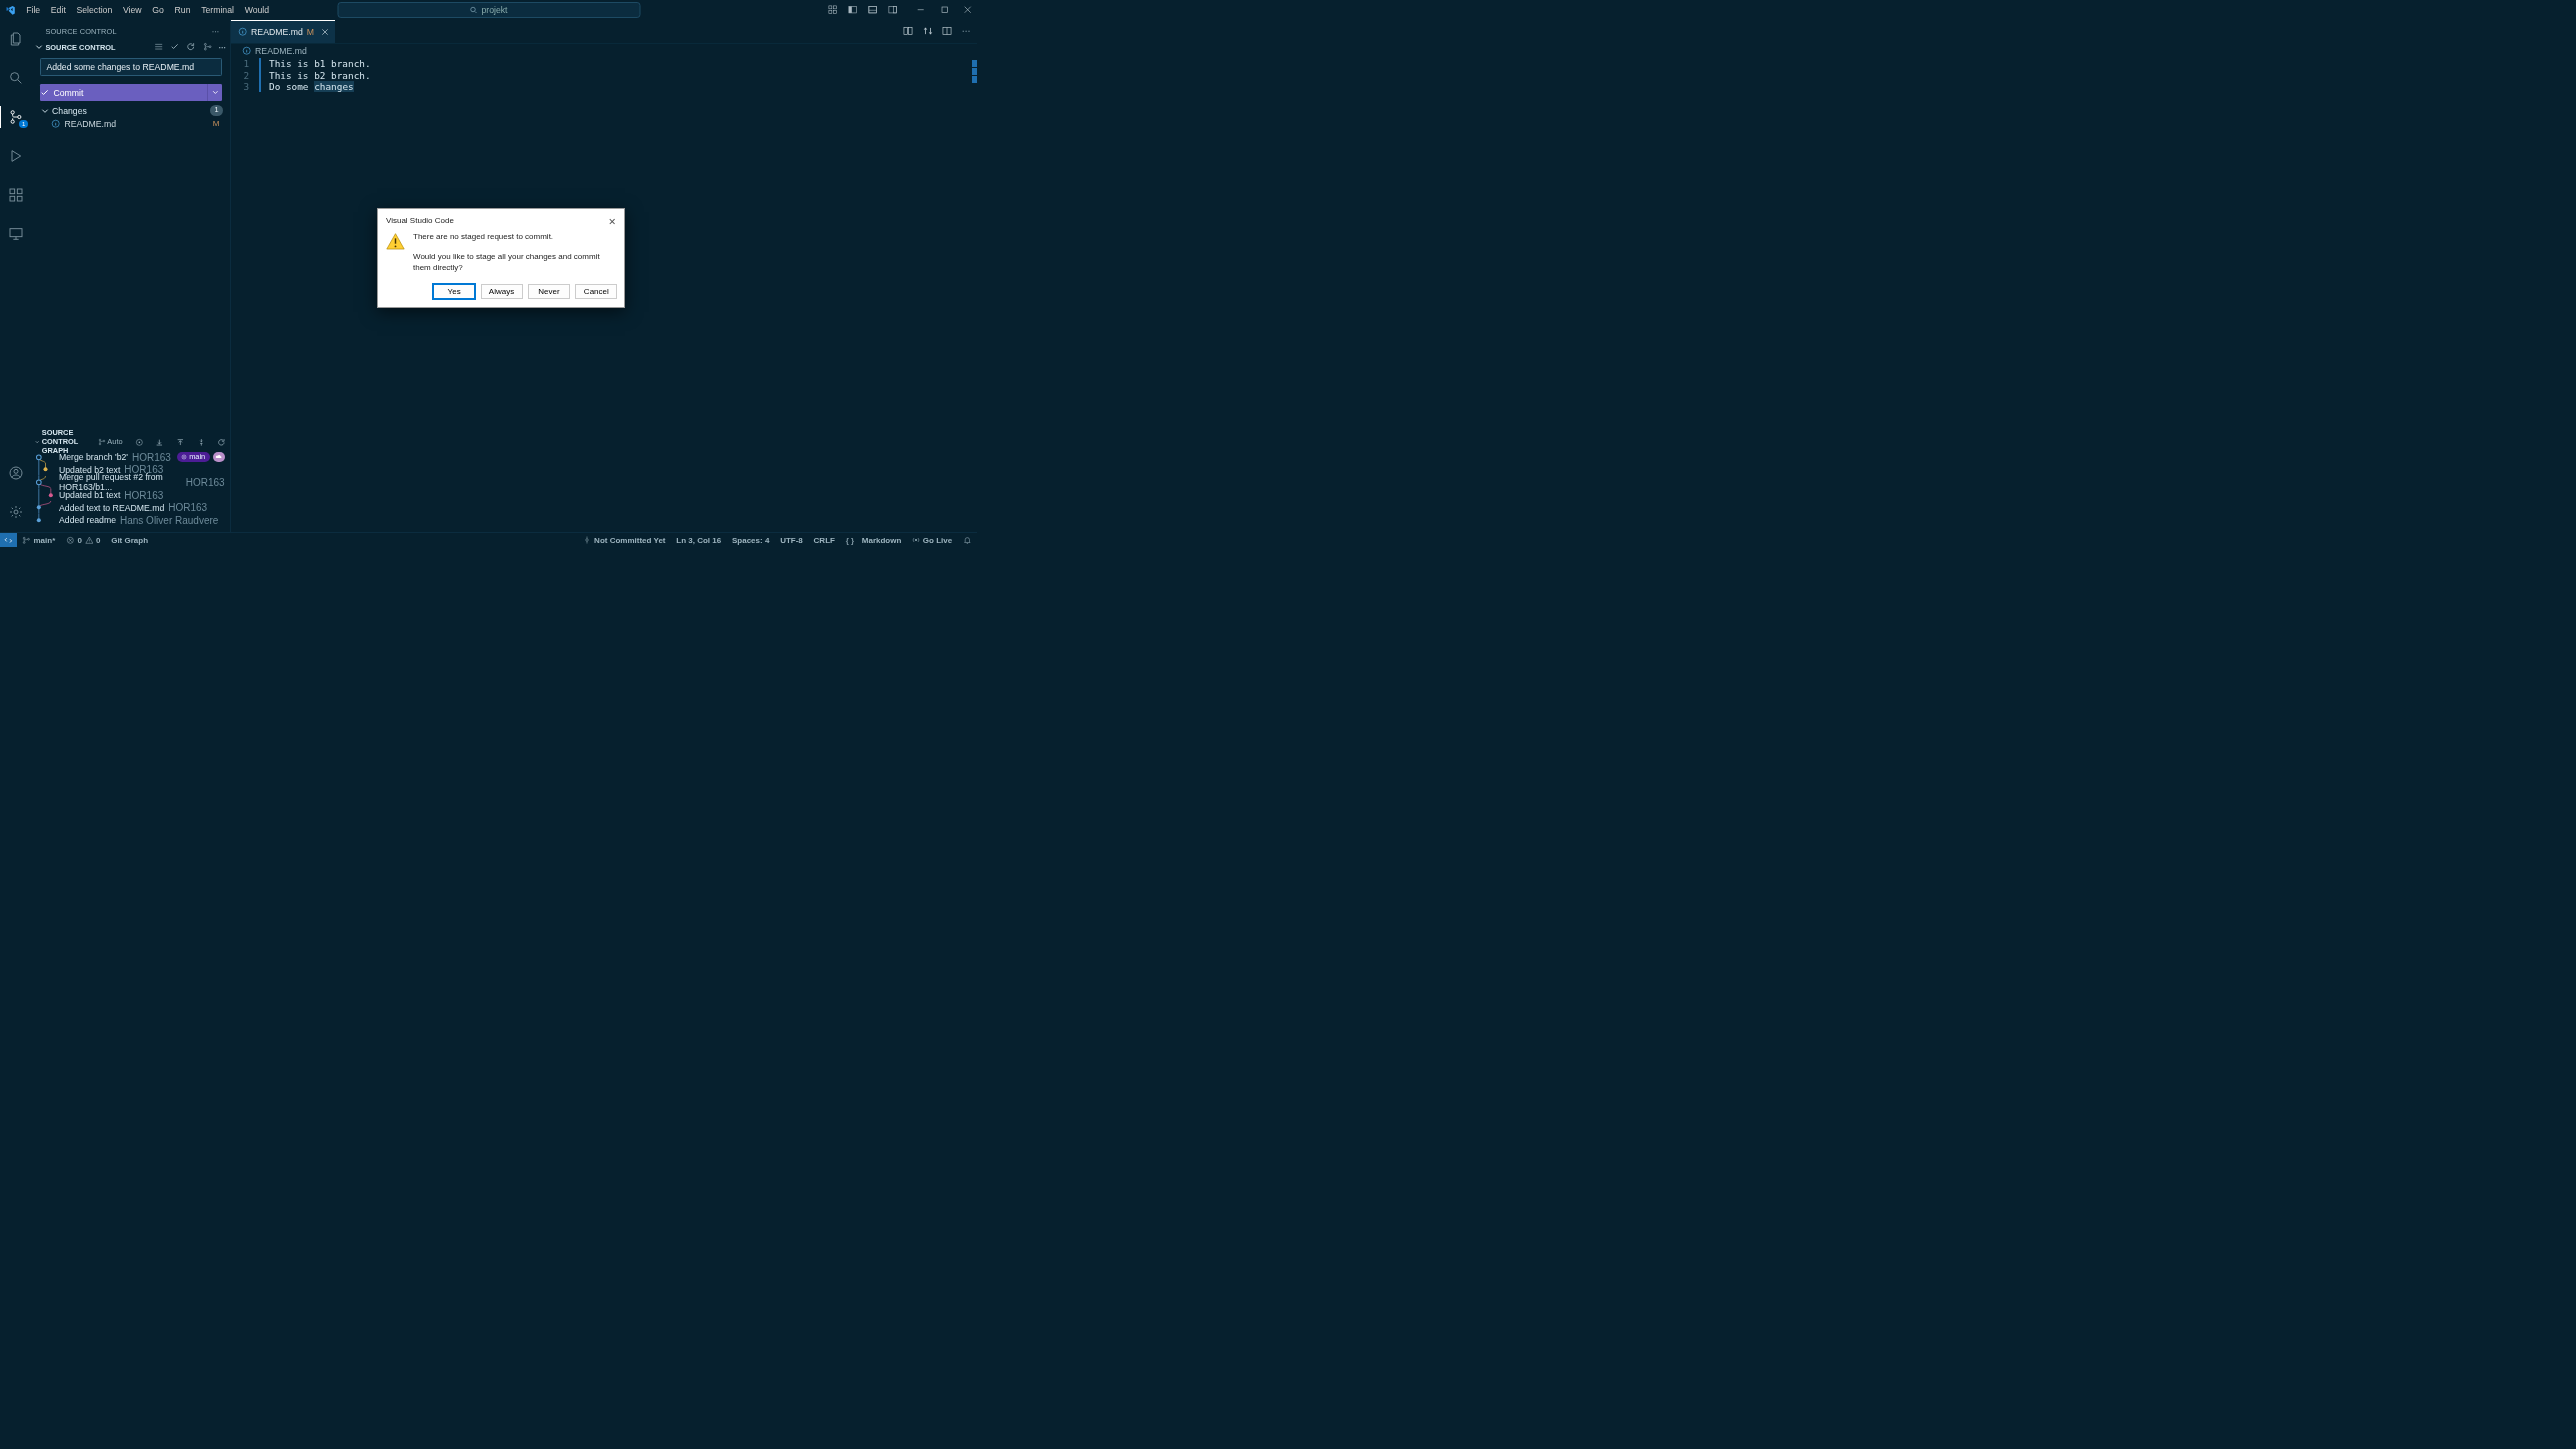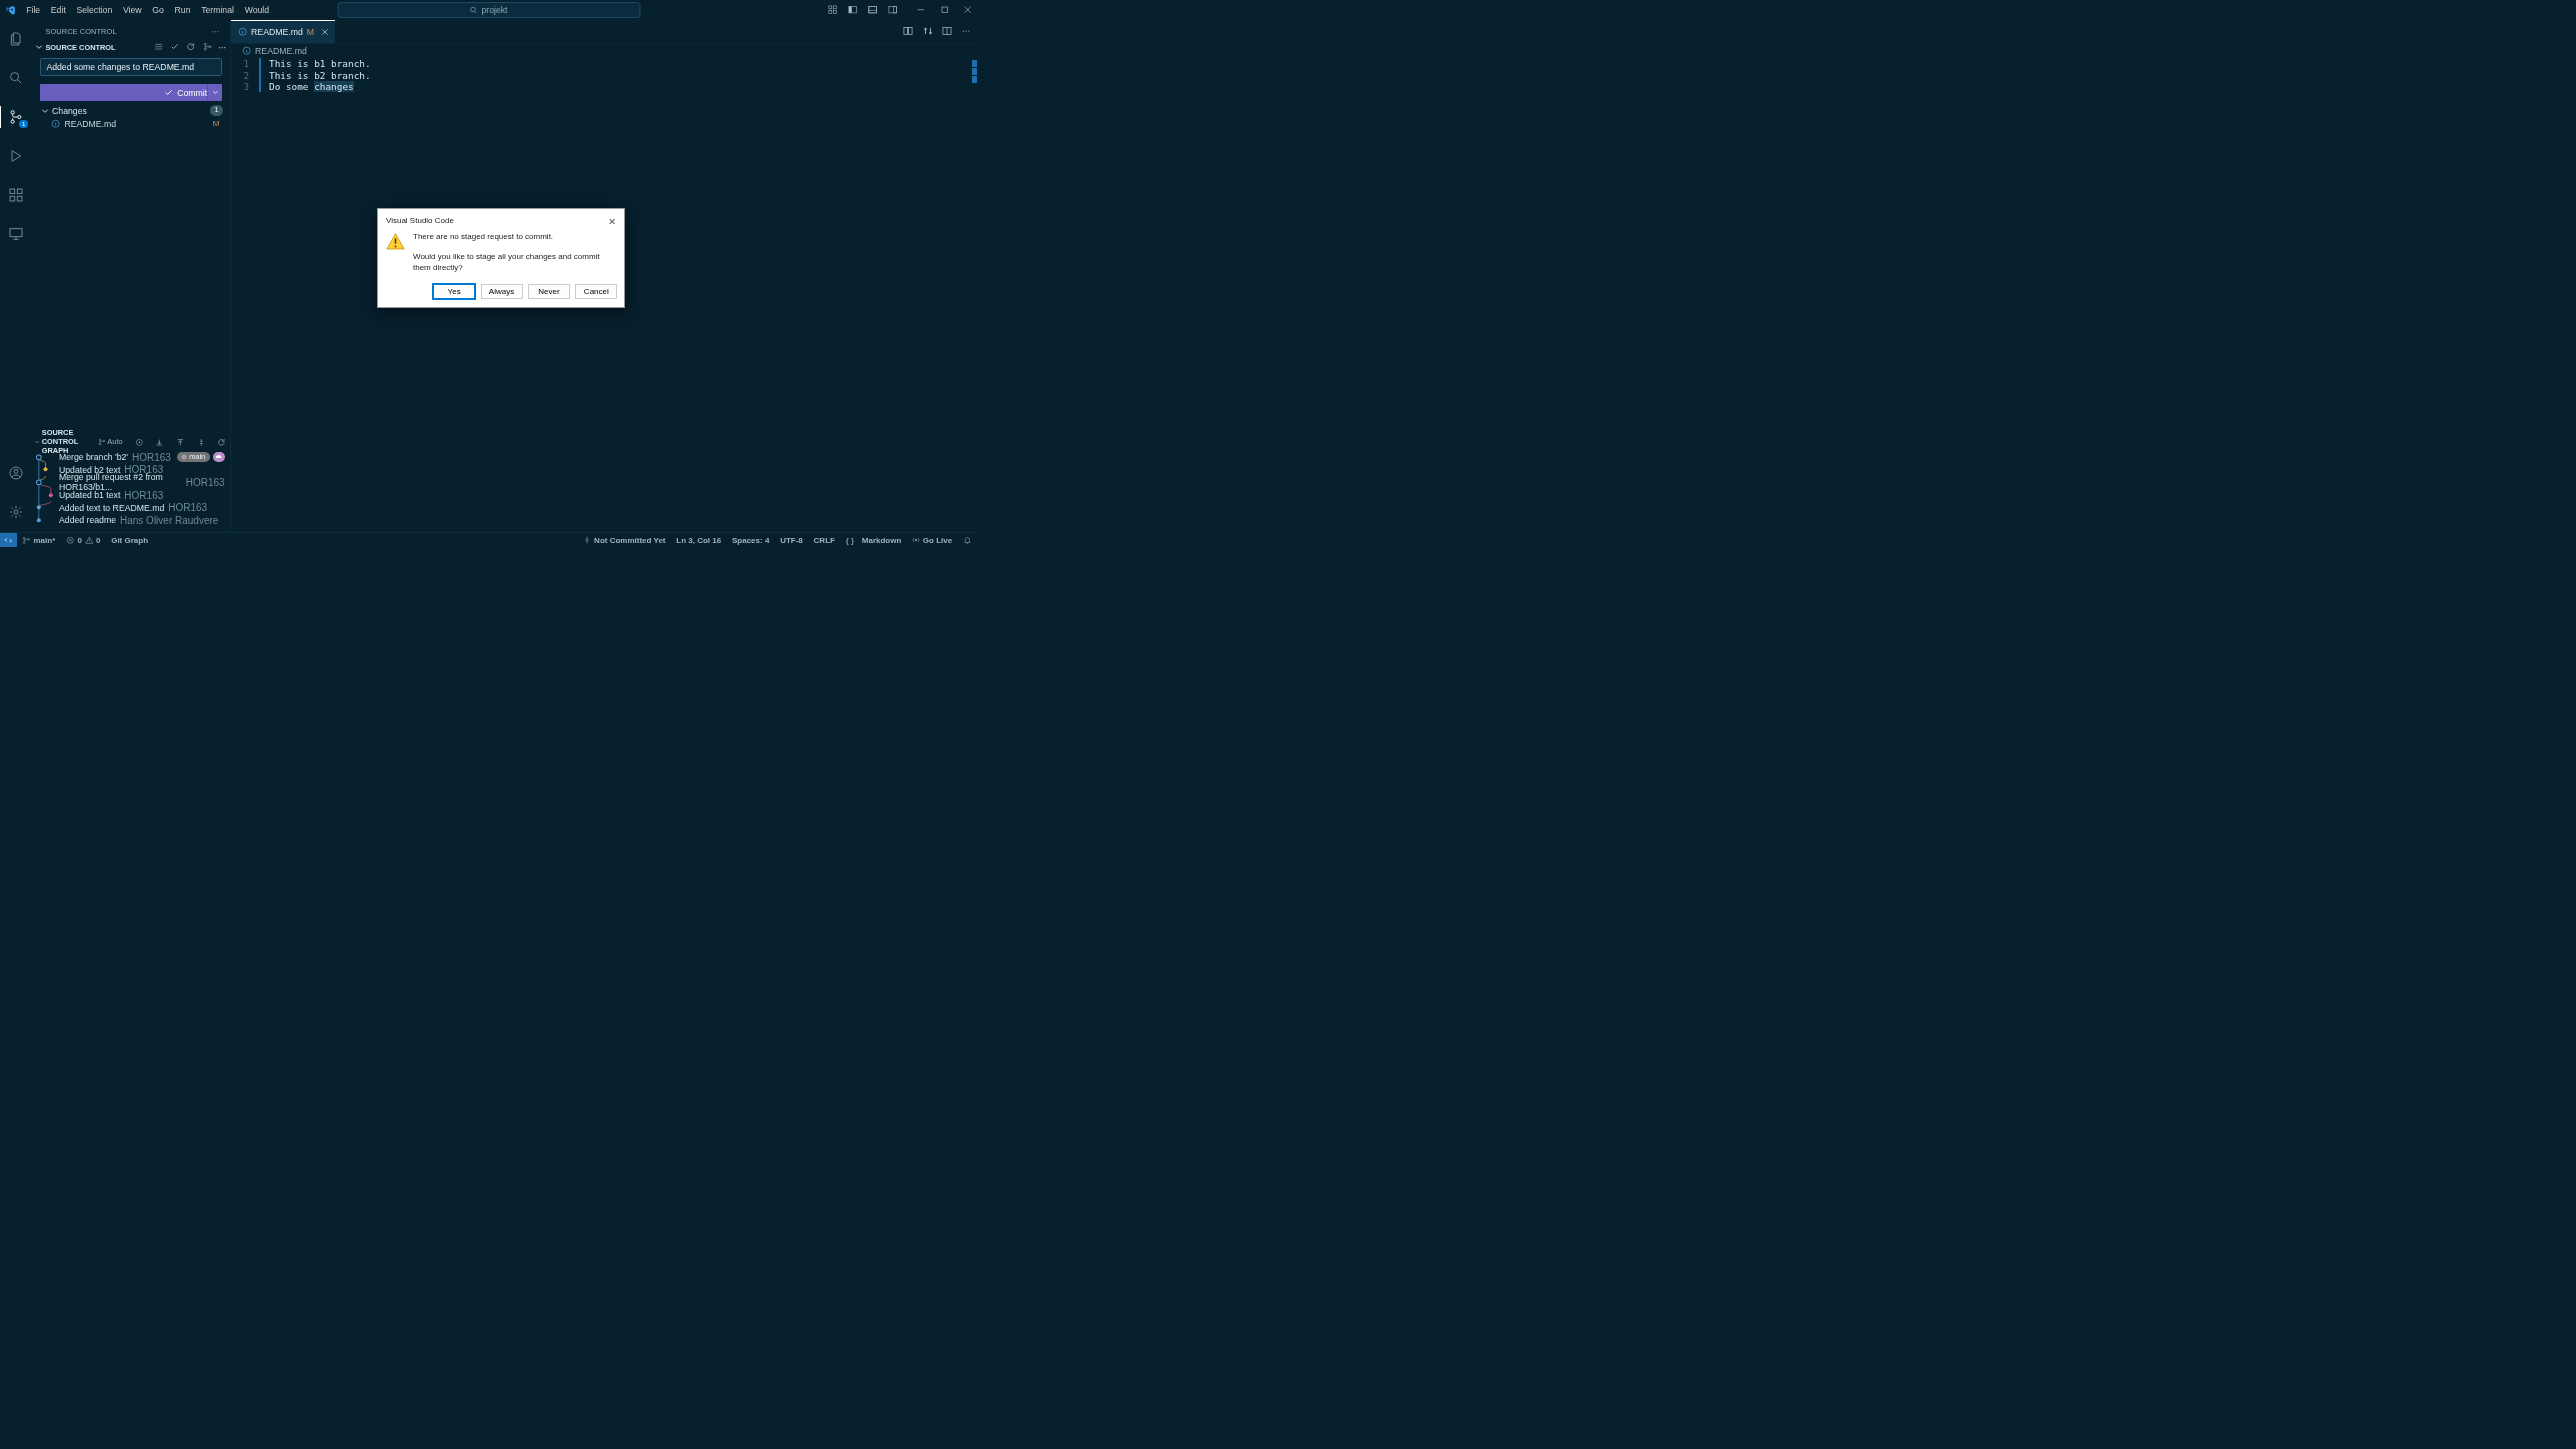--- a/index.html
+++ b/index.html
@@ -30,40 +30,40 @@
   
   .sidebar { width: 199px; background: #06202e; display:flex; flex-direction:column; border-right:0.7px solid #0b2c3f; }
   .side-title { padding: 6.7px 10.7px 4px 13.4px; font-size:7.4px; color:#9db4bf; letter-spacing:0.1px; display:flex; align-items:center; }
   .side-title .dots { margin-left:auto; }
   .section-header { height:14.8px; display:flex; align-items:center; padding: 0 4px 0 2.7px; font-size:7.4px; font-weight:700; color:#d4e5ee; gap:2.7px; }
   .section-header .hdr-icons { margin-left:auto; display:flex; gap:6.7px; align-items:center; color:#9db4bf; }
 
   .commit-box { margin: 4px 8px 4px 8px; }
   .commit-input { width:100%; background:#0b2c3f; border:0.7px solid #2a5a75; color:#e5eef3; padding:2.7px 5.4px; font-size:8.7px; font-family:inherit; outline:none; border-radius:1.3px; }
   .commit-btn-row { display:flex; margin:4px 8px 1.3px 8px; }
-  .commit-btn { flex:1; background:#6a5fbf; color:white; font-size:8.7px; height:17.4px; display:flex; align-items:center; justify-content:flex-end; gap:4px; border-radius:1.3px 0 0 1.3px; cursor:pointer; }
+  .commit-btn { flex:1; background:#6a5fbf; color:white; font-size:8.7px; height:17.4px; display:flex; align-items:center; justify-content:flex-start; gap:4px; border-radius:1.3px 0 0 1.3px; cursor:pointer; }
   .commit-more { width:14.8px; background:#6a5fbf; display:flex; align-items:center; justify-content:center; cursor:pointer; border-left:0.7px solid #5a50a8; border-radius:0 1.3px 1.3px 0; }
 
   .changes-row { padding: 2.7px 6.7px 1.3px 9.4px; display:flex;align-items:center; gap:2.7px; color:#d4e5ee; font-size:8.7px; }
   .count-pill { margin-left:auto; background:#3a5868; color:#e9f3f9; border-radius:6.7px; font-size:7.4px; padding:0 4.7px; line-height:10.7px; }
   .change-file { padding:1.3px 8px 1.3px 19px; display:flex; align-items:center; gap:4px; color:#c9d6dd; }
   .m-tag { margin-left:auto; color:#c8915c; font-size:8px; padding-right:2.7px; }
 
   .graph-section { margin-top:auto; }
   .graph-header { height:14.8px; display:flex; align-items:center; padding:0 4px 0 2.7px; font-size:7.4px; font-weight:700; color:#d4e5ee; gap:2.7px; }
   .graph-header .hdr-icons { margin-left:auto; display:flex; gap:12px; align-items:center; color:#9db4bf; font-weight:400; }
   .auto-badge { font-size:7.4px; font-weight:400; color:#9db4bf; display:flex; align-items:center; gap:1.3px; }
 
   .graph-rows { padding: 1.3px 0 5.4px 0; }
   .graph-row { display:flex; align-items:center; height:12.7px; font-size:8.7px; padding-right:5.4px; }
   .graph-lane { width:27px; height:12.7px; position:relative; flex-shrink:0; }
   .commit-msg { color:#d4e5ee; }
   .commit-author { color:#6d8a99; margin-left:4px; font-size:10px; }
   .pill { font-size:7.4px; border-radius:6px; padding:0 4.7px; line-height:10px; margin-left:auto; }
-  .pill.main { background:#737373; color:#e8f4ff; display:flex;align-items:center;gap:2px; }
+  .pill.main { background:#4c1d95; color:#e8f4ff; display:flex;align-items:center;gap:2px; }
   .cloud-pill { width:12px;height:10.7px;border-radius:5.4px;background:#b98fc9;display:flex;align-items:center;justify-content:center;margin-left:2.7px; }
 
   
   .editor { flex:1; display:flex; flex-direction:column; background:#06202e; position:relative; }
   .tabs { height:23.5px; display:flex; align-items:stretch; background:#06202e; border-bottom:0.7px solid #08293a; }
   .tab { display:flex; align-items:center; gap:4px; padding:0 6.7px; background: #0d3248; border-top:0.7px solid transparent; color:#e2e9ed; font-size:8.7px; position:relative; }
   .tab.active { border-top:0.7px solid #fff; }
   .tab .close { margin-left:2.7px; opacity:.8; }
   .tab-actions { margin-left:auto; display:flex; gap:9.4px; align-items:center; padding-right:6.7px; color:#9db4bf; }
 

